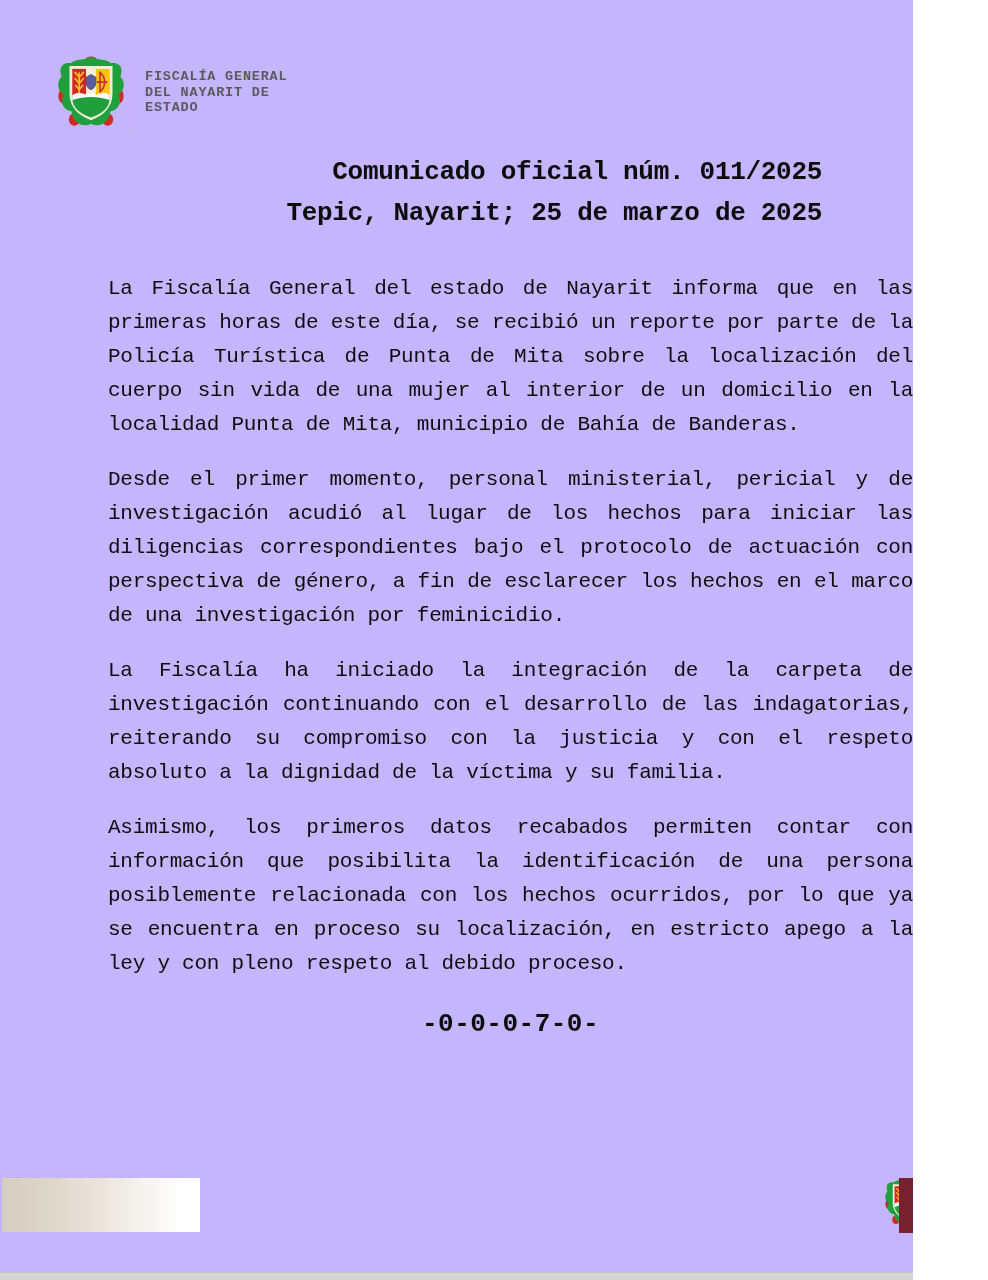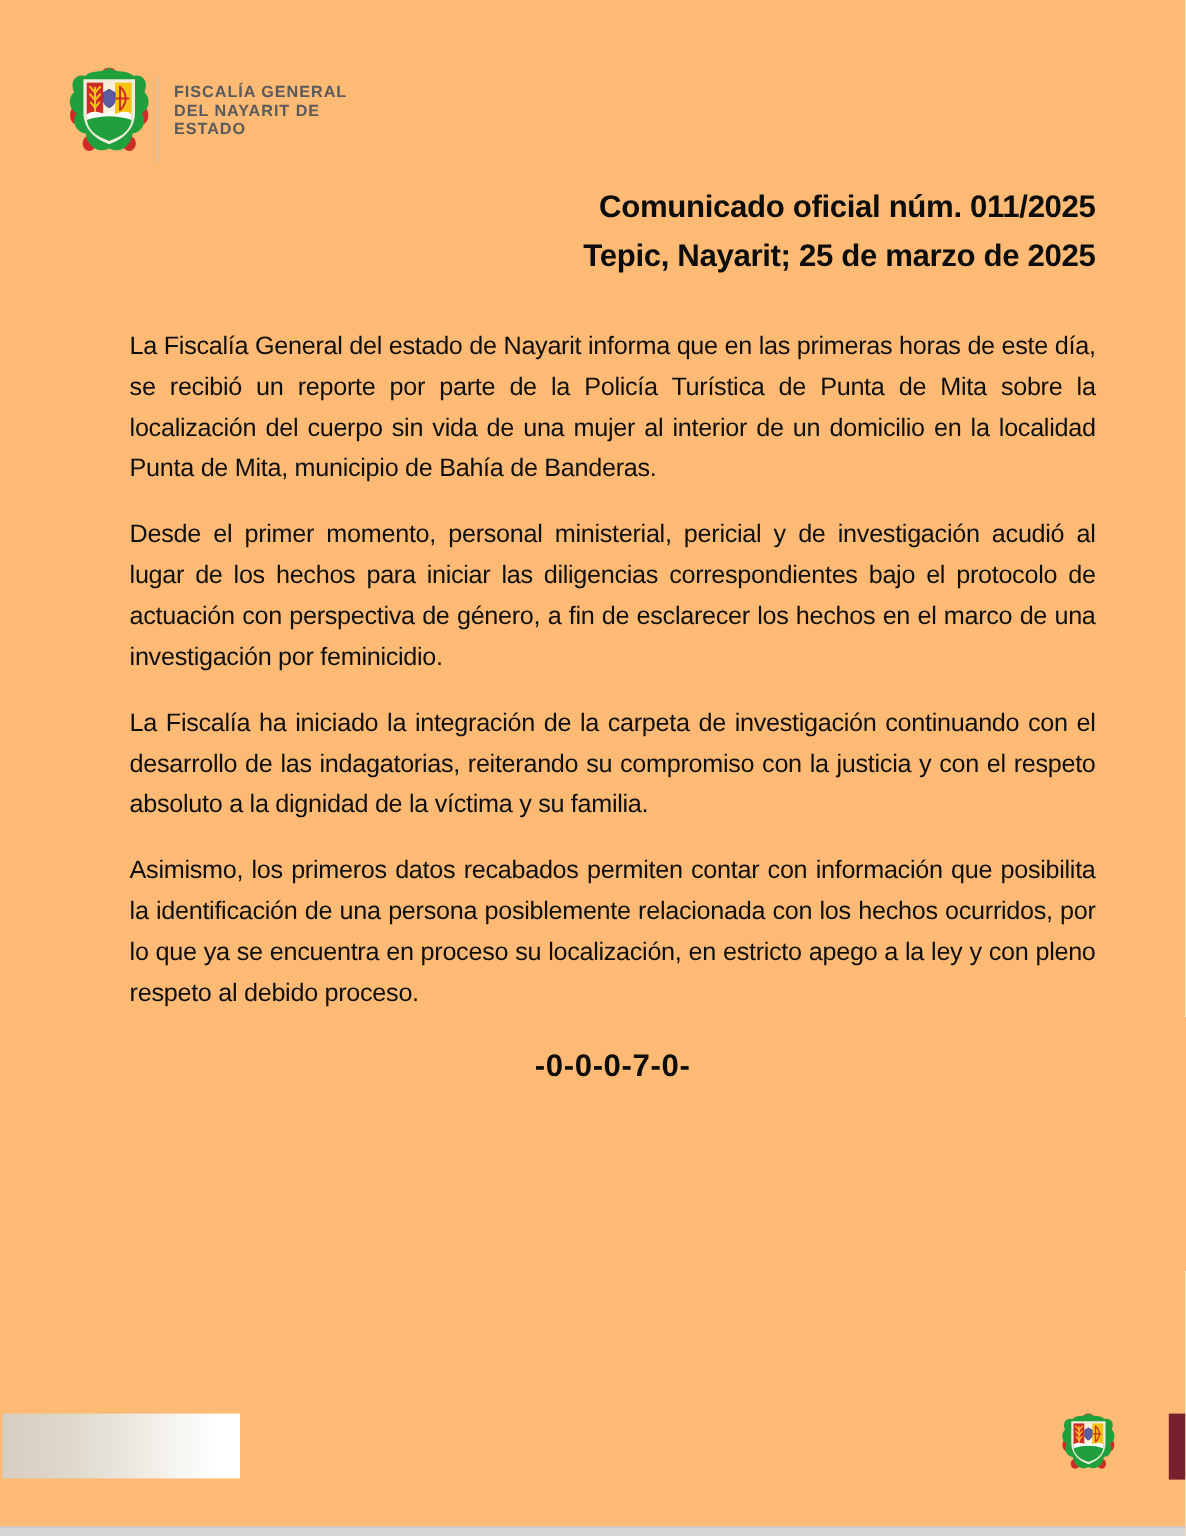--- a/index.html
+++ b/index.html
@@ -1,42 +1,42 @@
 <!DOCTYPE html>
 <html><head>
 <meta charset="utf-8">
 <style>
   * { margin: 0; padding: 0; box-sizing: border-box; }
   html, body { background: #ffffff; }
   .page {
     position: relative;
-    width: 988px;
+    width: 913px;
     height: 1280px;
-    background: #fdba74;
+    background: #c4b5fd;
     overflow: hidden;
-    font-family: Liberation Sans, sans-serif;
+    font-family: Liberation Mono, monospace;
     color: #111111;
   }
 
   
   .logo-block { position: absolute; left: 55px; top: 55px; display: flex; align-items: flex-start; }
   .logo-shield { width: 72px; height: 86px; }
   .logo-divider {
     width: 1px; height: 72px; background: #c9c1b2;
     margin-left: 4px; margin-top: 8px;
   }
   .org-name {
     margin-left: 13px; margin-top: 14px;
     font-size: 13.5px; font-weight: bold; letter-spacing: 0.8px;
     line-height: 15.5px; color: #595a5c;
   }
 
   
   .title-block {
-    position: absolute; right: 75px; top: 152px;
+    position: absolute; right: 91px; top: 152px;
     text-align: right;
     font-size: 26px; font-weight: bold;
     line-height: 41px; color: #0c0c0c;
     letter-spacing: -0.3px;
   }
 
   
   .body-block {
     position: absolute; left: 108px; top: 272px; width: 805px;
     font-size: 21px; line-height: 34px;

